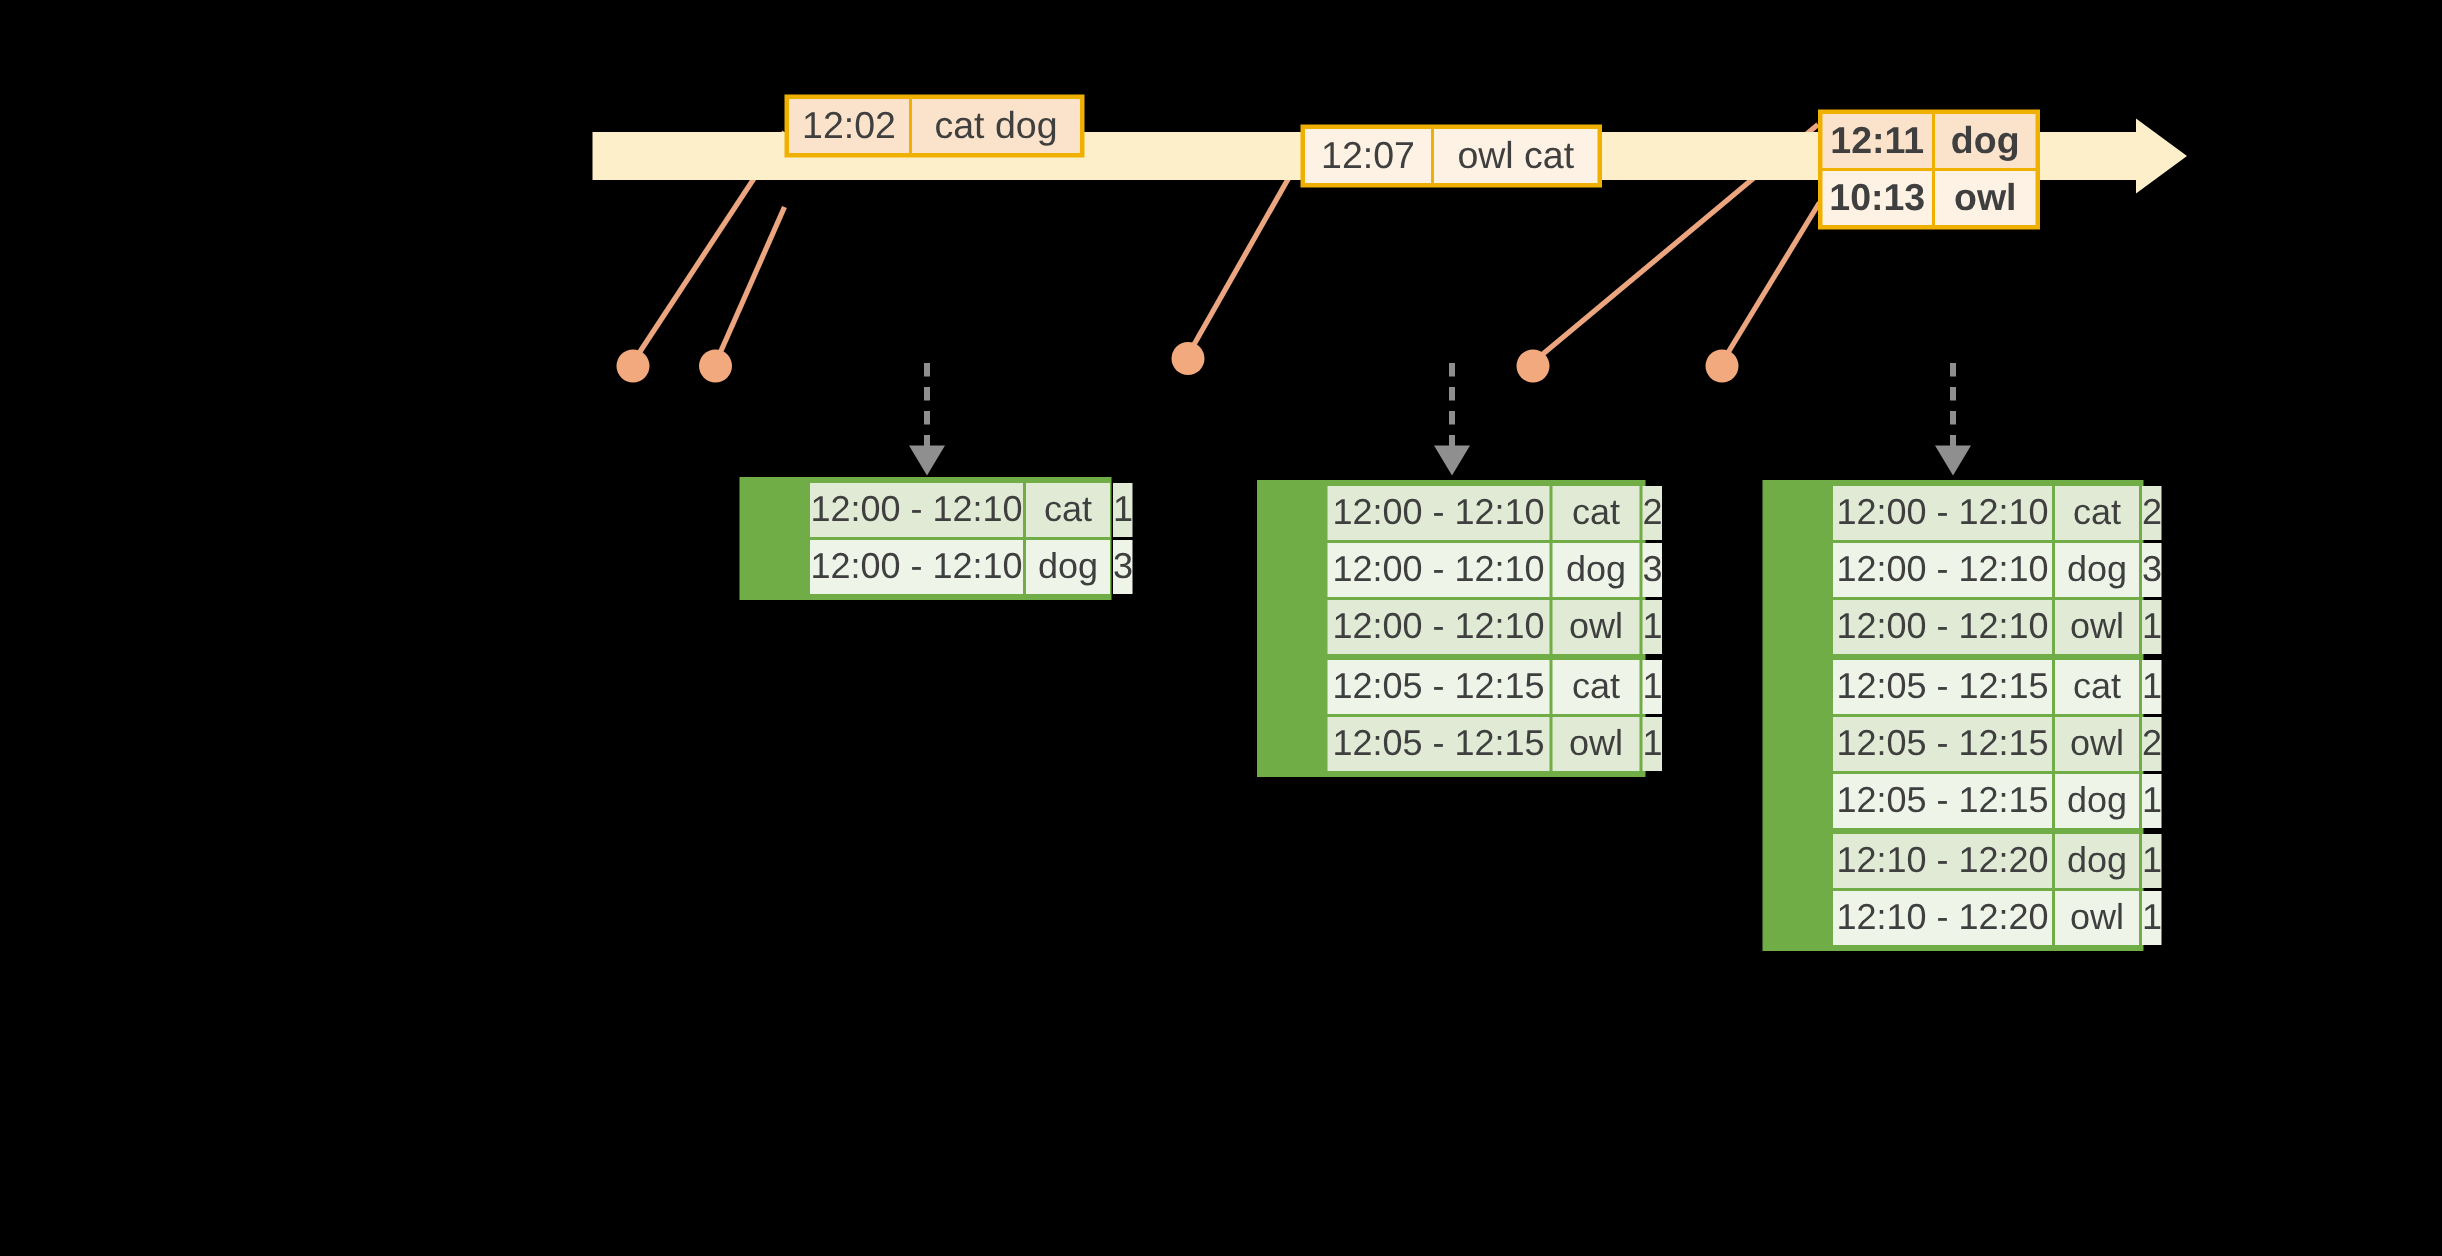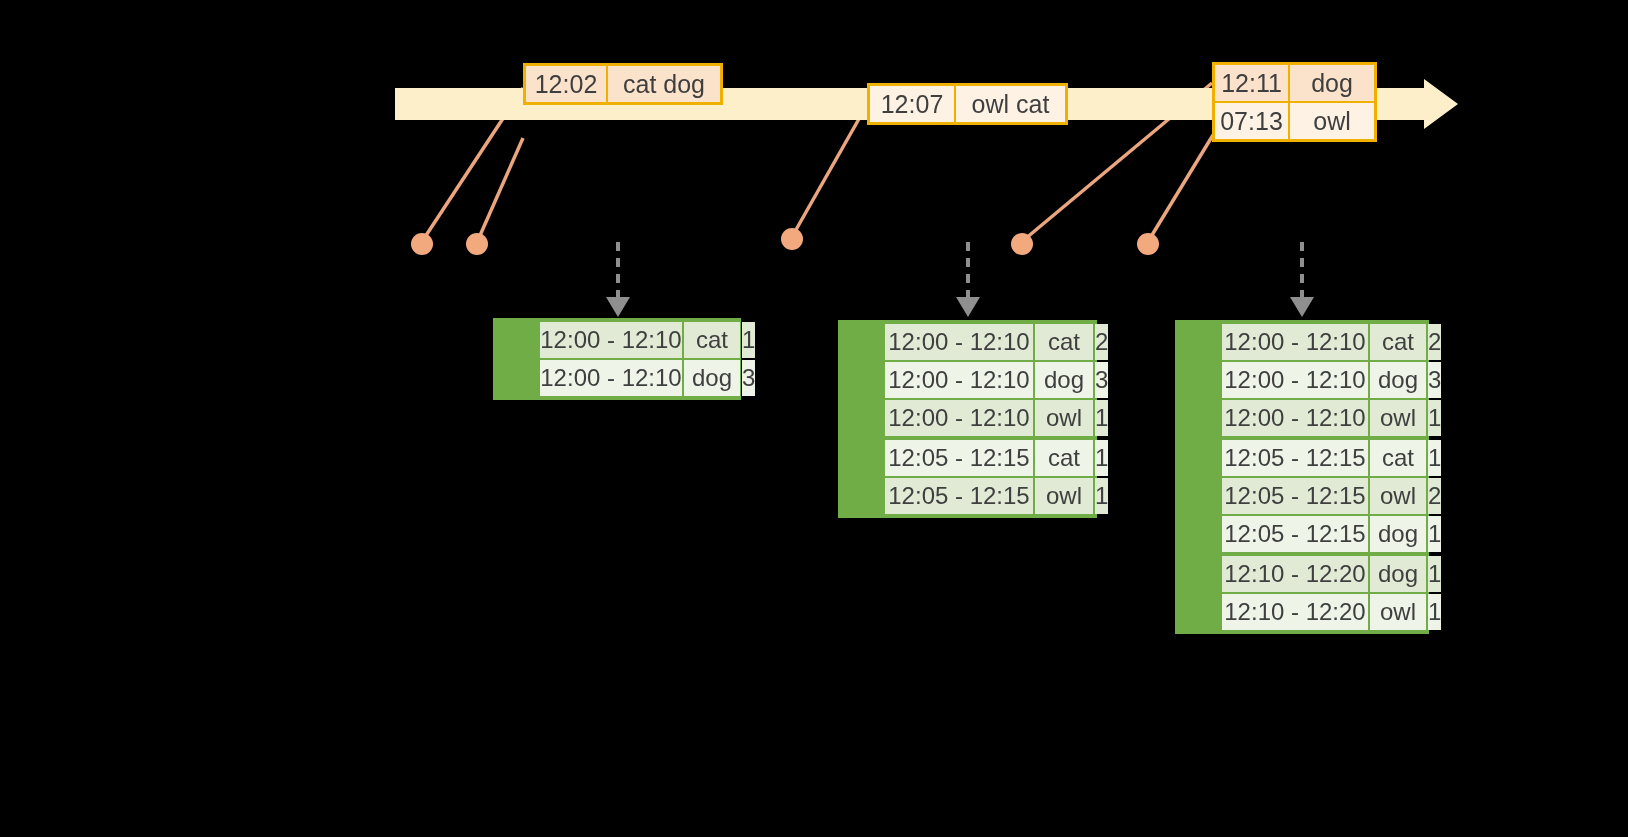--- a/index.html
+++ b/index.html
@@ -25,21 +25,21 @@
     gap:2px;padding:3px;box-sizing:border-box;}
   .erow{display:grid;gap:2px;height:36px;}
   .ecell{display:flex;align-items:center;justify-content:center;
     font-size:25px;line-height:1;color:#3f3f3f;}
   .erow.edark  .ecell{background:#fbe3cb;}
   .erow.elight .ecell{background:#fdf2e3;}
   #etable1{left:523px;top:63px;width:200px;}
   #etable1 .erow{grid-template-columns:80px 1fr;}
   #etable2{left:867px;top:83px;width:201px;}
   #etable2 .erow{grid-template-columns:84px 1fr;}
-  #etable3{left:1212px;top:62px;width:165px;}
+  #etable3{left:1212px;top:73px;width:148px;font-weight:bold;}
   #etable3 .erow{grid-template-columns:73px 1fr;}
 
   
   .rtable{position:absolute;background:#70ad47;display:flex;flex-direction:column;
     gap:2px;padding:4px;box-sizing:border-box;}
   .rrow{display:grid;gap:2px;height:36px;grid-template-columns:142px 56px 1fr;padding-left:43px;}
   .rrow.grp{margin-top:2px;}
   .rcell{display:flex;align-items:center;justify-content:center;
     font-size:24px;line-height:1;color:#3f3f3f;}
   .rrow.dark  .rcell{background:#e0ead4;}
@@ -96,21 +96,21 @@
       <div class="ecell">owl cat</div>
     </div>
   </div>
 
   <div class="etable" id="etable3">
     <div class="erow edark">
       <div class="ecell">12:11</div>
       <div class="ecell">dog</div>
     </div>
     <div class="erow elight">
-      <div class="ecell">07:13</div>
+      <div class="ecell">10:13</div>
       <div class="ecell">owl</div>
     </div>
   </div>
 
   <div class="rtable" id="rtable1">
     <div class="rrow dark">
       <div class="rcell">12:00 - 12:10</div>
       <div class="rcell">cat</div>
       <div class="rcell">1</div>
     </div>

